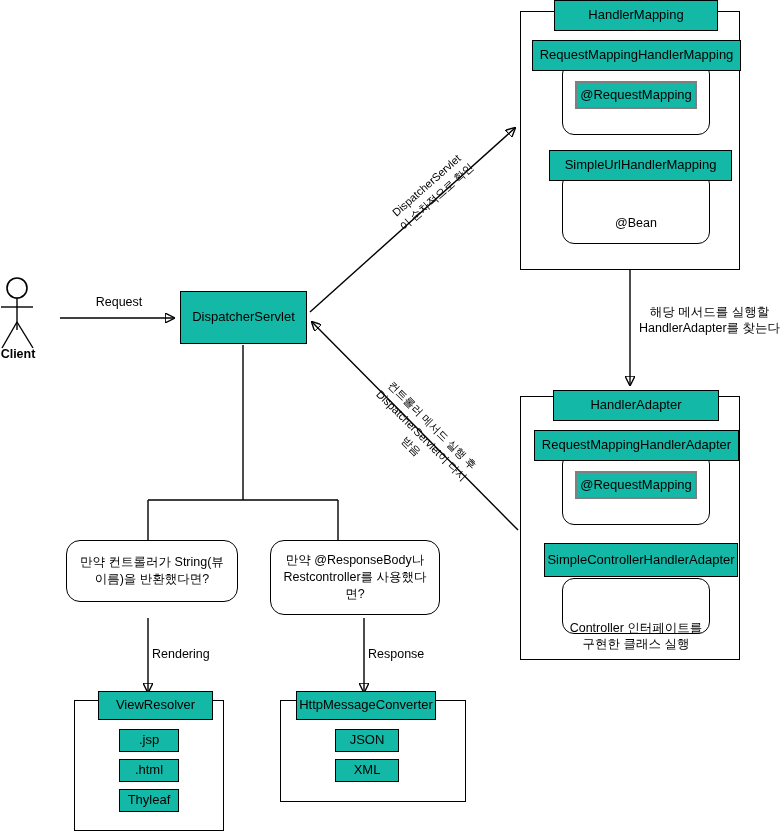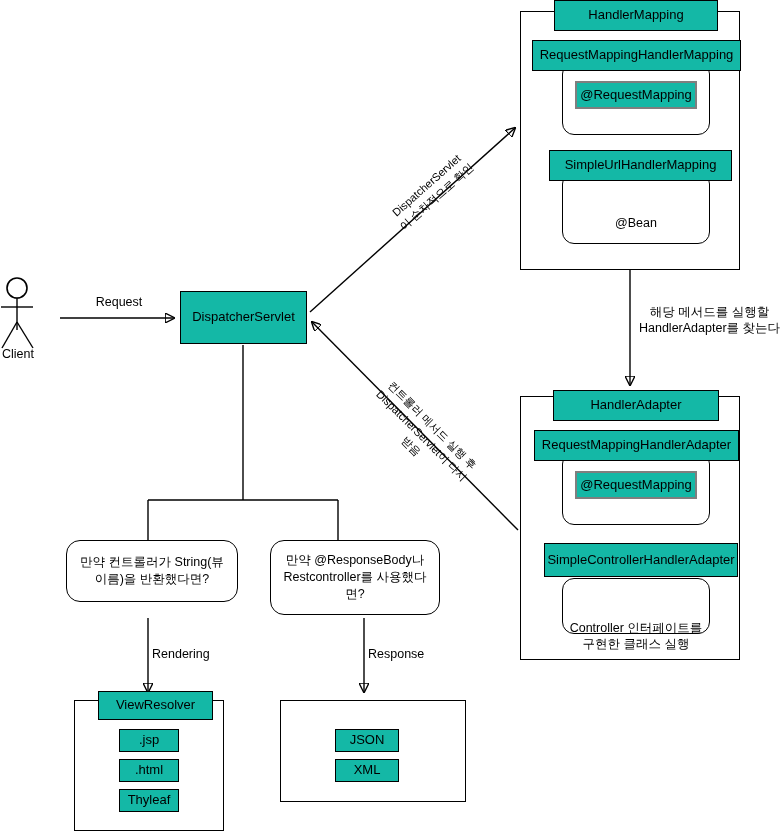--- a/index.html
+++ b/index.html
@@ -116,21 +116,21 @@
     <line x1="243" y1="345" x2="243" y2="500"></line>
     <polyline points="148,500 338,500"></polyline>
     <line x1="148" y1="500" x2="148" y2="540"></line>
     <line x1="338" y1="500" x2="338" y2="540"></line>
 
     <line x1="148" y1="618" x2="148" y2="692" marker-end="url(#arrow)"></line>
 
     <line x1="364" y1="618" x2="364" y2="692" marker-end="url(#arrow)"></line>
   </svg>
 
-  <div class="abs label" style="left:0px; top:346px; width:36px;">Client</div>
+  <div class="abs label" style="left:0px; top:346px; width:36px;font-weight:bold;">Client</div>
 
   <div class="abs label" style="left:64px; top:294px; width:110px;">Request</div>
 
   <div class="abs node" style="left:180px; top:291px; width:127px; height:53px;">
     <span>DispatcherServlet</span>
   </div>
 
   <div class="abs" style="left:340px; top:175px; width:190px; height:40px; transform:rotate(-41.5deg);">
     <div class="rot-label">DispatcherServlet</div>
     <div class="rot-label">이 순차적으로 확인</div>
@@ -204,20 +204,23 @@
     <span>.jsp</span>
   </div>
   <div class="abs node" style="left:119px; top:759px; width:60px; height:23px;">
     <span>.html</span>
   </div>
   <div class="abs node" style="left:119px; top:789px; width:60px; height:23px;">
     <span>Thyleaf</span>
   </div>
 
   <div class="abs group" style="left:280px; top:700px; width:186px; height:102px;"></div>
+  <div class="abs node" style="left:296px; top:691px; width:140px; height:29px;">
+    <span>HttpMessageConverter</span>
+  </div>
   <div class="abs node" style="left:335px; top:729px; width:64px; height:23px;text-align:center;">
     <span>JSON</span>
   </div>
   <div class="abs node" style="left:335px; top:759px; width:64px; height:23px;">
     <span>XML</span>
   </div>
 
 </div>
 
 </body></html>

